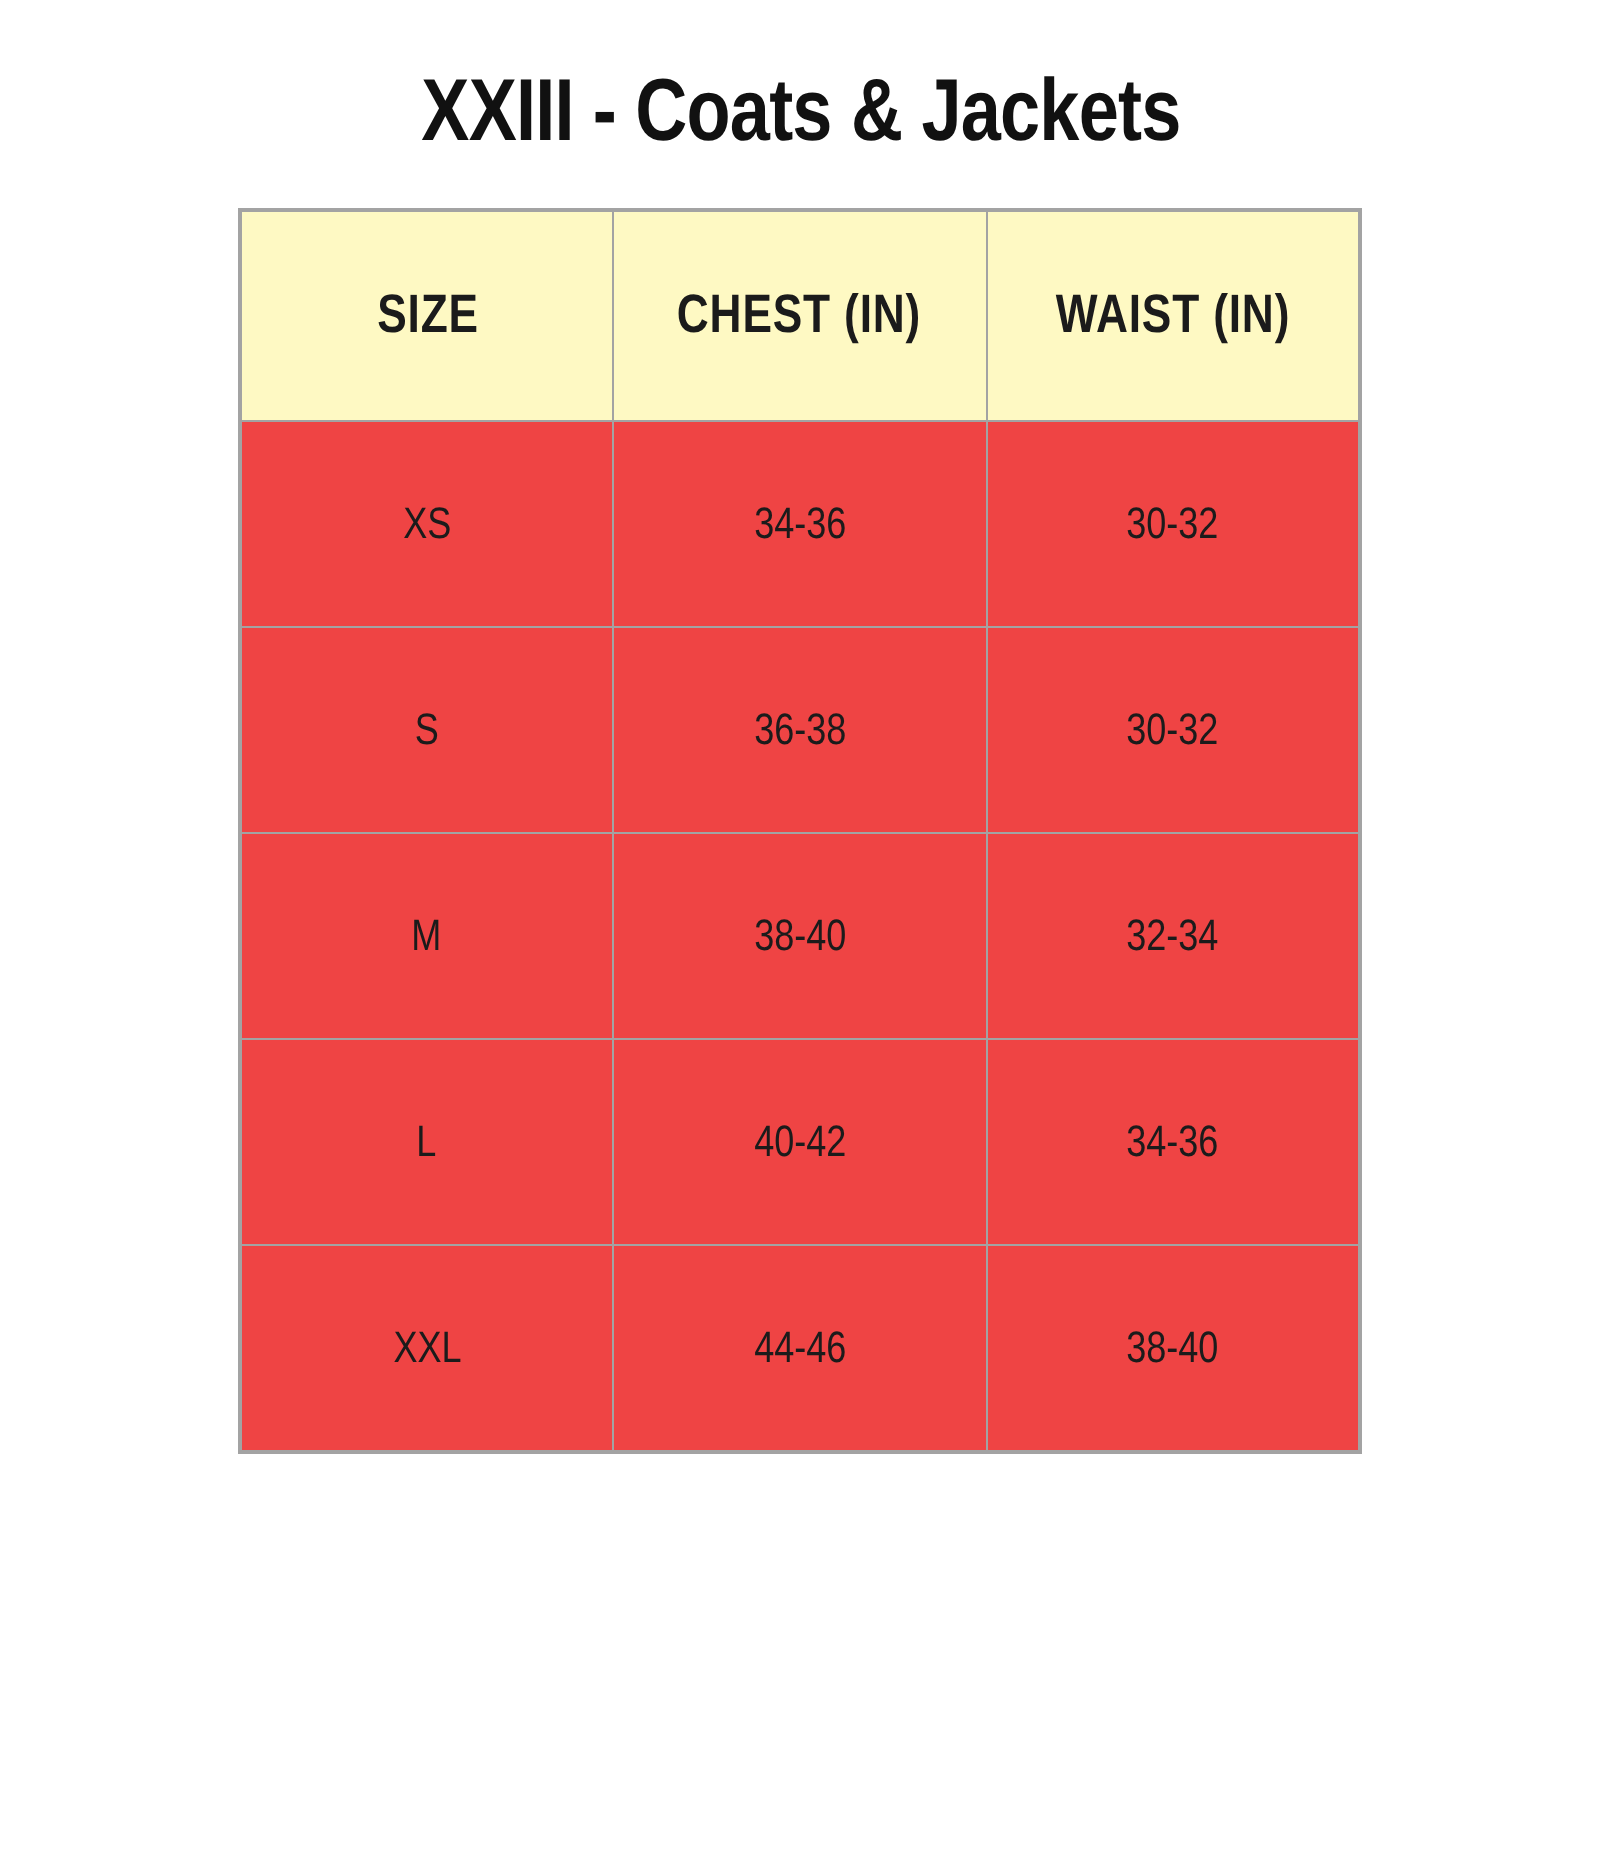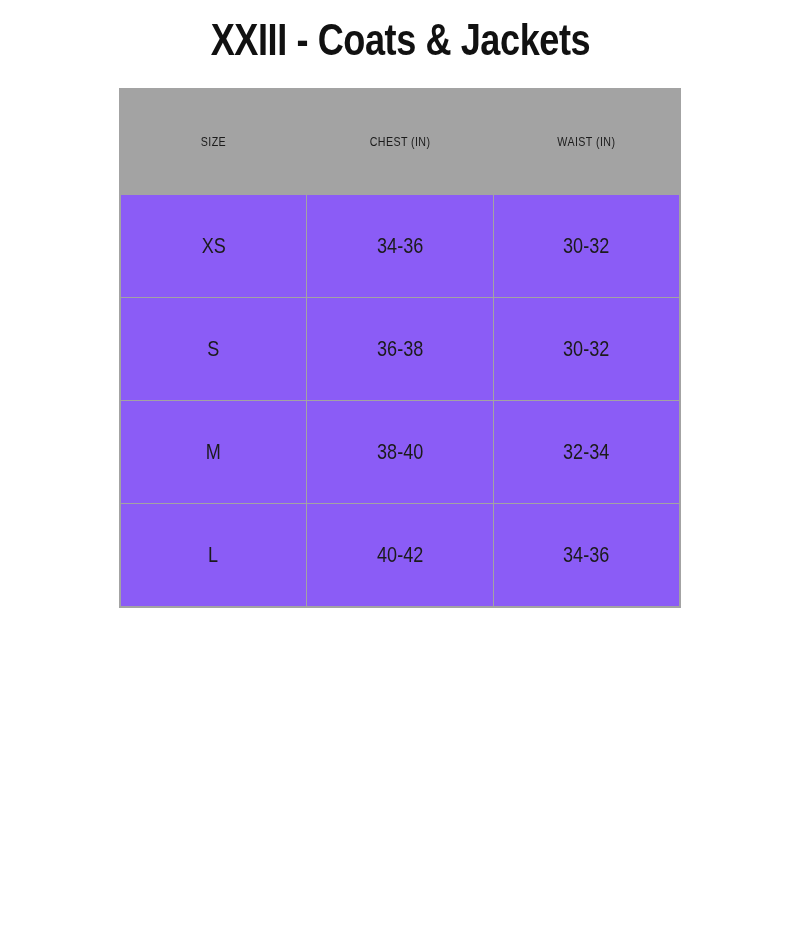--- a/index.html
+++ b/index.html
@@ -8,21 +8,21 @@
   }
   body {
     width: 800px;
     height: 934px;
     background: #ffffff;
     font-family: "Liberation Sans", sans-serif;
     color: #1b1b1b;
     overflow: hidden;
   }
   .page-title {
-    margin: 14px 0 0 0;
+    margin: 30px 0 0 0;
     text-align: center;
     font-size: 44px;
     font-weight: bold;
     line-height: 1.2;
     color: #111111;
     letter-spacing: -0.5px;
   }
   .cond {
     display: inline-block;
     transform: scaleX(0.82);
@@ -37,29 +37,29 @@
     border: 2px solid #a3a3a3;
   }
   .size-table th,
   .size-table td {
     border: 1px solid #a3a3a3;
     text-align: center;
     vertical-align: middle;
     padding: 0;
   }
   .size-table th {
-    background: #a3a3a3;
+    background: #fef9c3;
     height: 104px;
-    font-size: 13px;
-    font-weight: normal;
+    font-size: 27px;
+    font-weight: bold;
     color: #1b1b1b;
     letter-spacing: 0.5px;
   }
   .size-table td {
-    background: #8b5cf6;
+    background: #ef4444;
     height: 102px;
     font-size: 22px;
     font-weight: normal;
     color: #1b1b1b;
   }
 </style>
 </head>
 <body>
 
 <h1 class="page-title"><span class="cond">XXIII - Coats &amp; Jackets</span></h1>
@@ -86,14 +86,19 @@
     <tr>
       <td><span class="cond">M</span></td>
       <td><span class="cond">38-40</span></td>
       <td><span class="cond">32-34</span></td>
     </tr>
     <tr>
       <td><span class="cond">L</span></td>
       <td><span class="cond">40-42</span></td>
       <td><span class="cond">34-36</span></td>
     </tr>
+    <tr>
+      <td><span class="cond">XXL</span></td>
+      <td><span class="cond">44-46</span></td>
+      <td><span class="cond">38-40</span></td>
+    </tr>
   </tbody>
 </table>
 
 </body></html>

